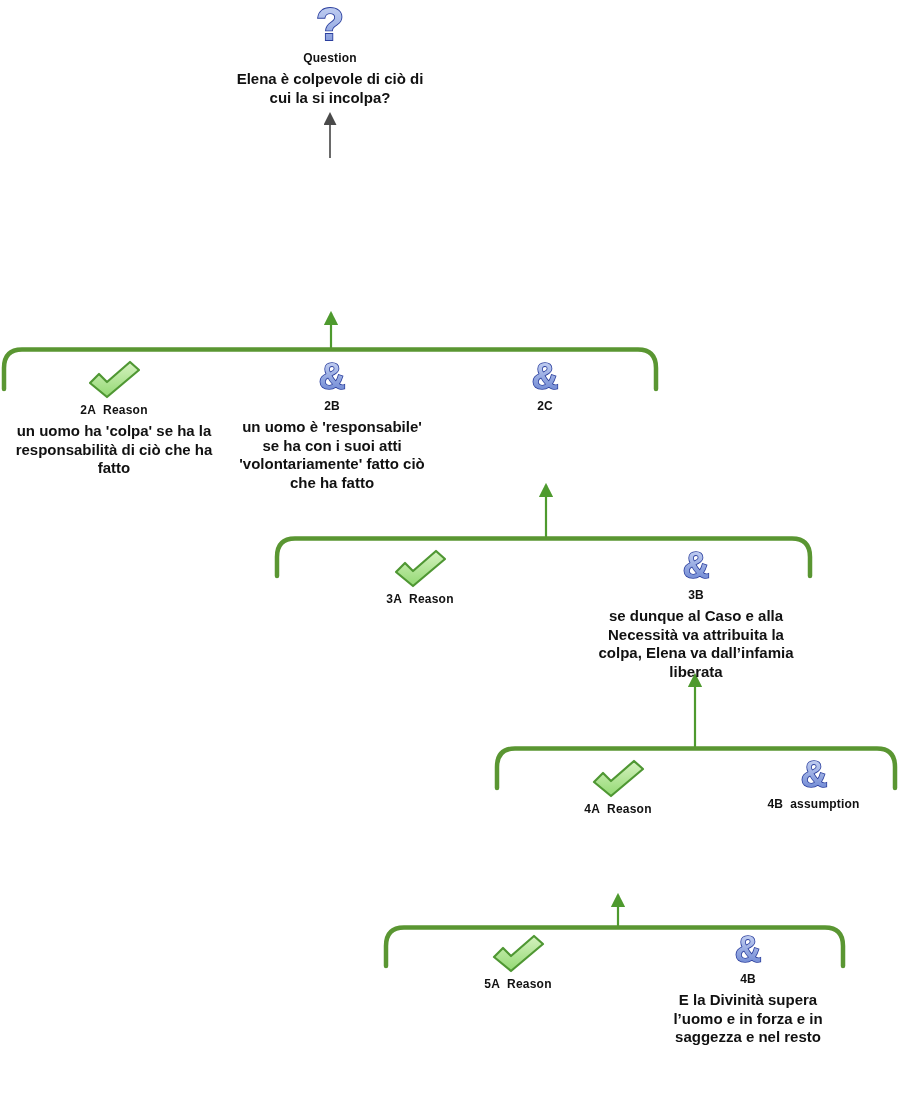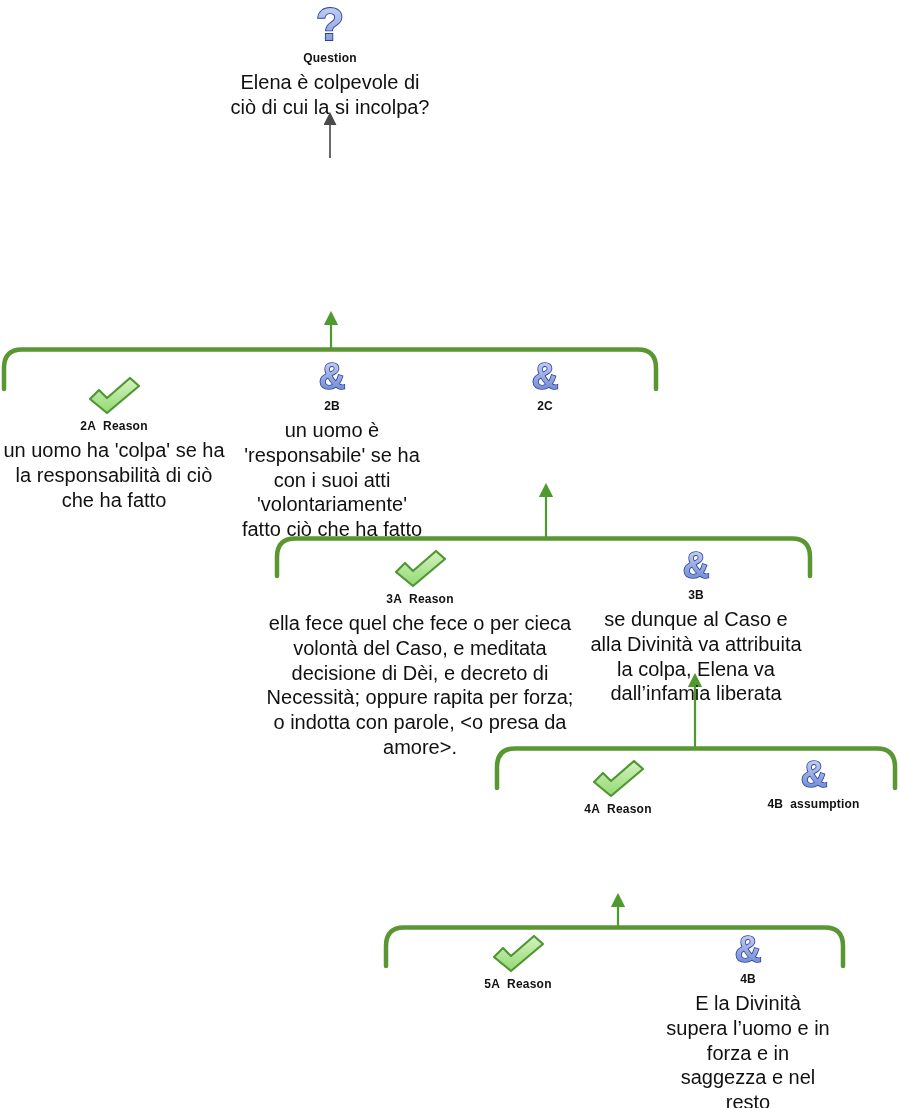--- a/index.html
+++ b/index.html
@@ -16,21 +16,21 @@
     position:absolute;
     display:flex;flex-direction:column;align-items:center;
     text-align:center;
   }
   .node .icon{display:block;line-height:0;margin-bottom:3px;}
   .node .title{
     font-size:12px;font-weight:bold;color:#111111;
     white-space:pre;letter-spacing:.2px;
   }
   .node .body{
-    font-size:20px;line-height:1.24;color:#111111;margin-top:5px;
+    font-size:15px;line-height:1.24;color:#111111;margin-top:5px;font-weight:bold;
   }
 </style>
 </head>
 <body>
 
 <div id="canvas">
 
   <svg id="connectors" width="900" height="1108" viewBox="0 0 900 1108">
     <defs>
       <marker id="ah-green" viewBox="0 0 10 10" refX="8.5" refY="5" markerWidth="6.5" markerHeight="6.5" orient="auto">
@@ -62,21 +62,21 @@
               <stop offset="1" stop-color="#7b93d8"></stop>
             </linearGradient>
           </defs>
           <text x="22" y="38" text-anchor="middle" font-family="Liberation Sans, sans-serif" font-size="46" font-weight="bold" fill="url(#gq)" stroke="#2b3f9e" stroke-width="1.8" paint-order="stroke">?</text>
         </svg></span>
     <div class="title">Question</div>
     <div class="body">Elena è colpevole di ciò di cui la si incolpa?</div>
   </div>
 
 
-  <div class="node" style="left:1px;top:376px;width:226px">
+  <div class="node" style="left:1px;top:360px;width:226px">
     <span class="icon"><svg width="56" height="40" viewBox="0 0 56 40">
           <defs>
             <linearGradient id="gc" x1="0" y1="0" x2="0" y2="1">
               <stop offset="0" stop-color="#d6f2c0"></stop>
               <stop offset="1" stop-color="#93d973"></stop>
             </linearGradient>
           </defs>
           <path d="M4 23 L13 14 L21 22 L44 2 L53 10 L21 37 Z" fill="url(#gc)" stroke="#4f9733" stroke-width="2.2" stroke-linejoin="round"></path>
         </svg></span>
     <div class="title">2A&nbsp;&nbsp;Reason</div>
@@ -114,35 +114,34 @@
     <span class="icon"><svg width="56" height="40" viewBox="0 0 56 40">
           <defs>
             <linearGradient id="gc" x1="0" y1="0" x2="0" y2="1">
               <stop offset="0" stop-color="#d6f2c0"></stop>
               <stop offset="1" stop-color="#93d973"></stop>
             </linearGradient>
           </defs>
           <path d="M4 23 L13 14 L21 22 L44 2 L53 10 L21 37 Z" fill="url(#gc)" stroke="#4f9733" stroke-width="2.2" stroke-linejoin="round"></path>
         </svg></span>
     <div class="title">3A&nbsp;&nbsp;Reason</div>
-    <div class="body">ella fece quel che fece o per cieca volontà del Caso, e meditata decisione di Dèi, e decreto di Necessità; oppure rapita per forza; o indotta con parole, &lt;o presa da amore&gt;.</div>
   </div>
 
   <div class="node" style="left:587px;top:547px;width:218px">
     <span class="icon"><svg width="38" height="38" viewBox="0 0 38 38">
           <defs>
             <linearGradient id="ga" x1="0" y1="0" x2="0" y2="1">
               <stop offset="0" stop-color="#d3ddf7"></stop>
               <stop offset="1" stop-color="#5f7bce"></stop>
             </linearGradient>
           </defs>
           <text x="19" y="31" text-anchor="middle" font-family="Liberation Sans, sans-serif" font-size="37" font-weight="bold" fill="url(#ga)" stroke="#2b3f9e" stroke-width="1.6" paint-order="stroke">&amp;</text>
         </svg></span>
     <div class="title">3B</div>
-    <div class="body">se dunque al Caso e alla Divinità va attribuita la colpa, Elena va dall’infamia liberata</div>
+    <div class="body">se dunque al Caso e alla Necessità va attribuita la colpa, Elena va dall’infamia liberata</div>
   </div>
 
   <div class="node" style="left:510px;top:759px;width:216px">
     <span class="icon"><svg width="56" height="40" viewBox="0 0 56 40">
           <defs>
             <linearGradient id="gc" x1="0" y1="0" x2="0" y2="1">
               <stop offset="0" stop-color="#d6f2c0"></stop>
               <stop offset="1" stop-color="#93d973"></stop>
             </linearGradient>
           </defs>

